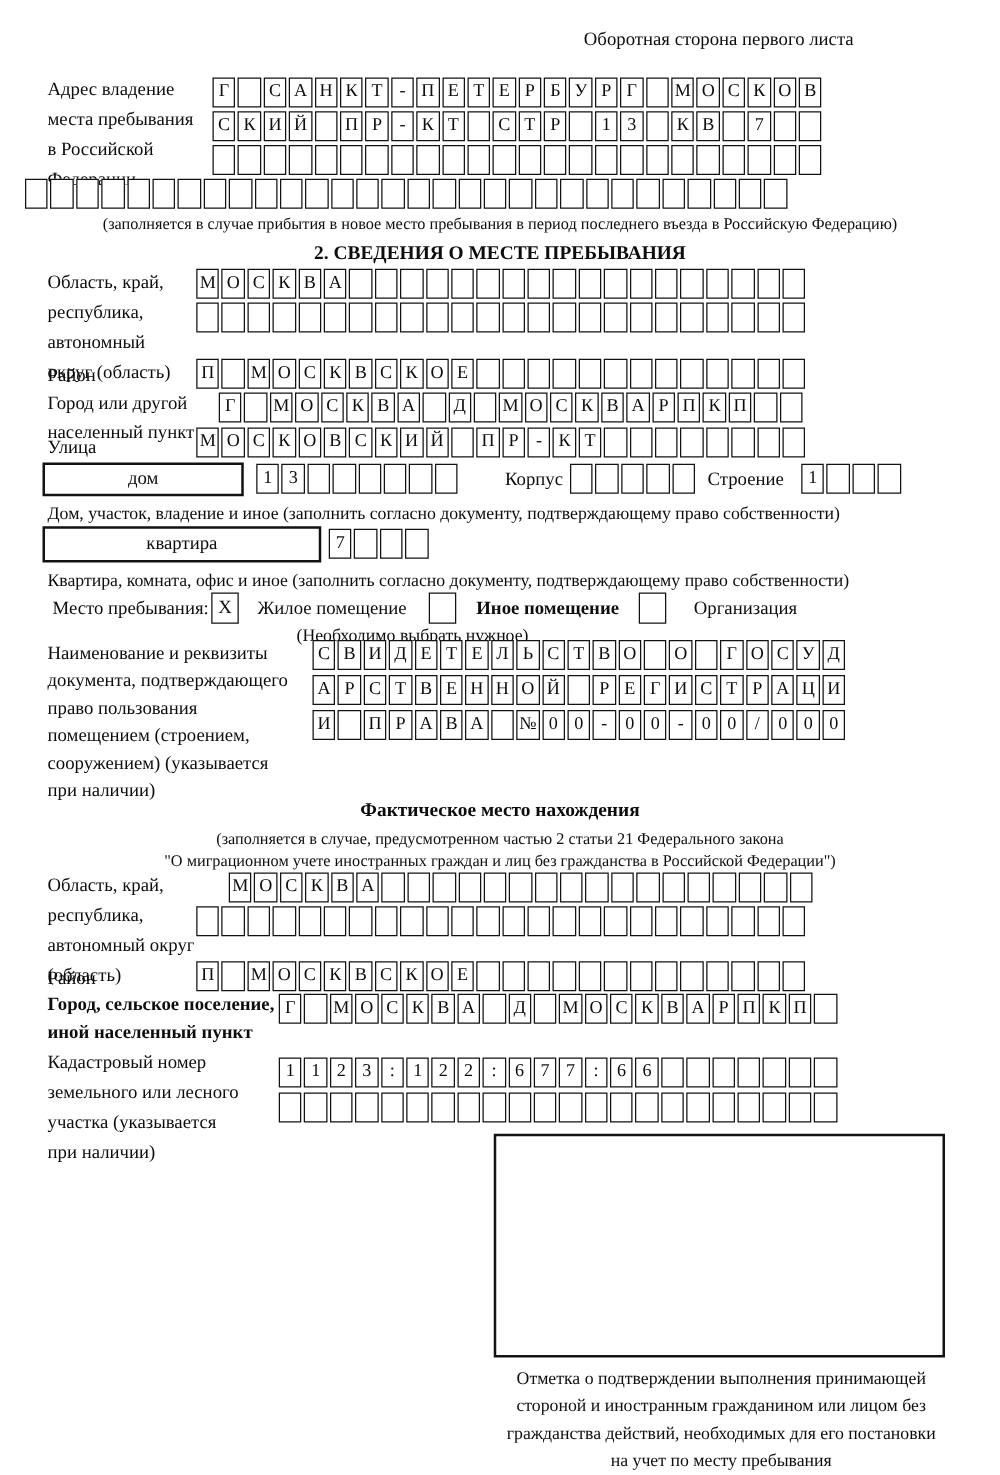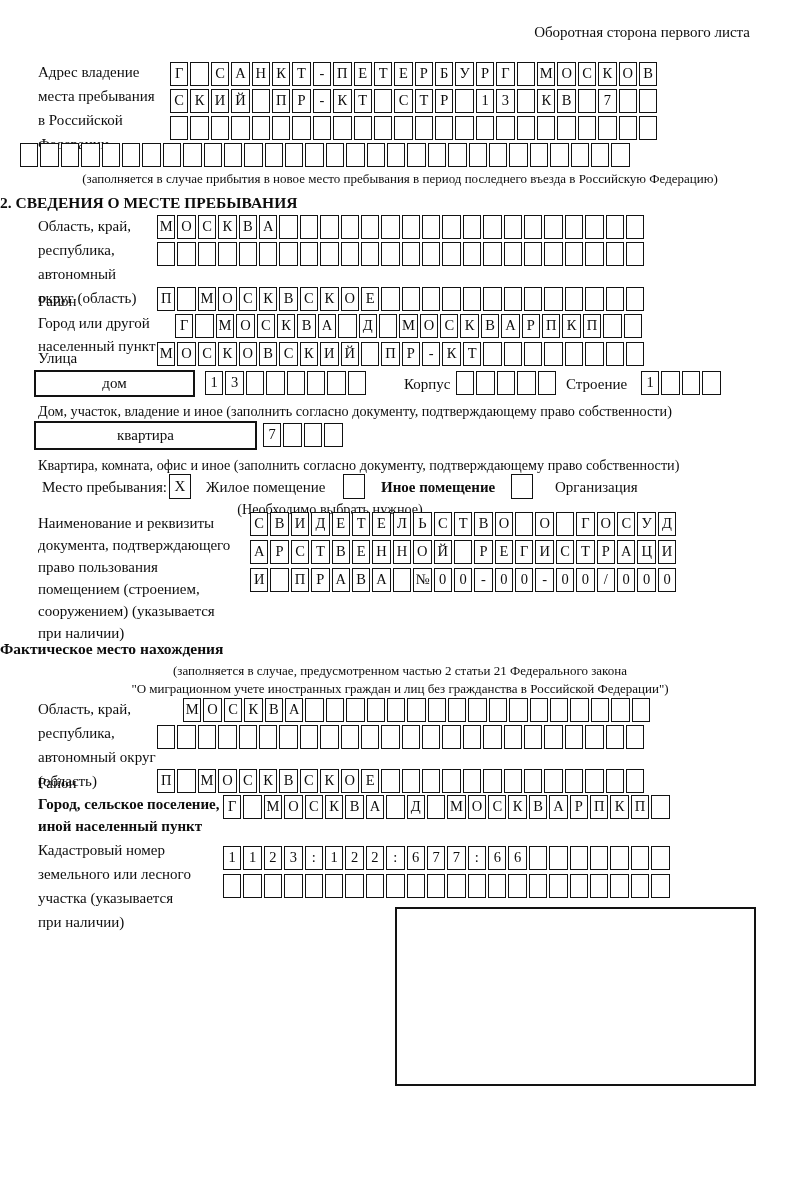--- a/index.html
+++ b/index.html
@@ -20,32 +20,32 @@
     font-family: "Liberation Serif", serif;
     background: #fff;
   }
 
   .lbl { font-size: 15px; line-height: 24px; }
   .lbl.lh23 { line-height: 23px; }
   .lbl.lh22 { line-height: 22px; }
 
   .caption { font-size: 14.2px; }
   .note { font-size: 13px; text-align: center; width: 800px; left: 0; }
-  .title { font-weight: bold; font-size: 15.5px; text-align: left; width: 800px; left: 0; }
+  .title { font-weight: bold; font-size: 15.5px; text-align: center; width: 800px; left: 0; }
 
   .wbox {
     border: 2px solid #121212; text-align: center;
     font-size: 15px; background: #fff;
   }
   .checkbox {
     width: 22px; height: 25px; border: 1.9px solid #121212;
     text-align: center; font-size: 15px; line-height: 22px; background: #fff;
   }
   .markbox { border: 2px solid #121212; background: #fff; }
-  .right { text-align: right; }
+  .right { text-align: center; }
   .center { text-align: center; }
 </style>
 </head>
 <body>
 
 <div class="page">
 
   <div class="abs right" style="left:400px; top:24px; width:350px; font-size:15px;">Оборотная сторона первого листа</div>
 
   <div class="abs lbl" style="left:38px; top:60px; width:140px;">
@@ -605,14 +605,20 @@
       <span class="cell"></span>
       <span class="cell"></span>
       <span class="cell"></span>
       <span class="cell"></span>
       <span class="cell"></span>
       <span class="cell"></span>
       <span class="cell"></span>
     </div>
 
   <div class="abs markbox" style="left:395px; top:907px; width:361px; height:179px;"></div>
+  <div class="abs caption center" style="left:388px; top:1092px; width:378px; line-height:22px;">
+    <div>Отметка о подтверждении выполнения принимающей</div>
+    <div>стороной и иностранным гражданином или лицом без</div>
+    <div>гражданства действий, необходимых для его постановки</div>
+    <div>на учет по месту пребывания</div>
+  </div>
 
 </div>
 
 </body></html>

